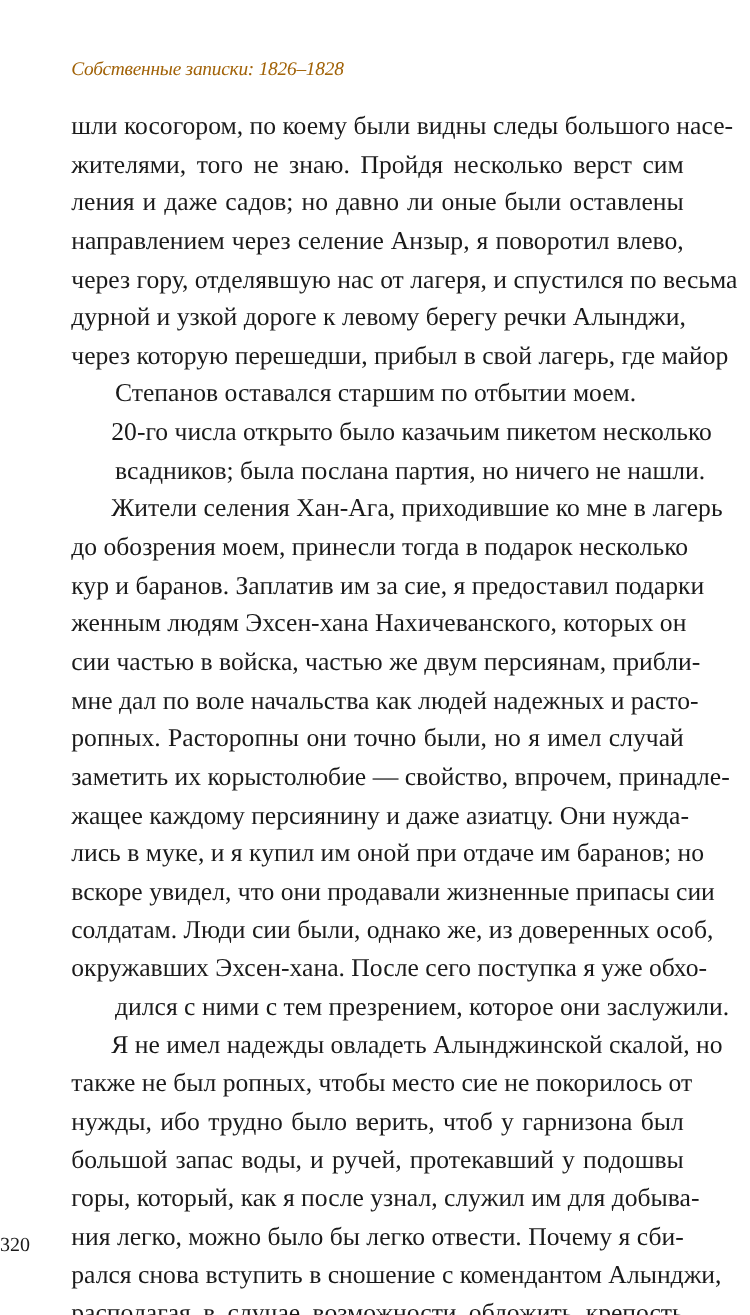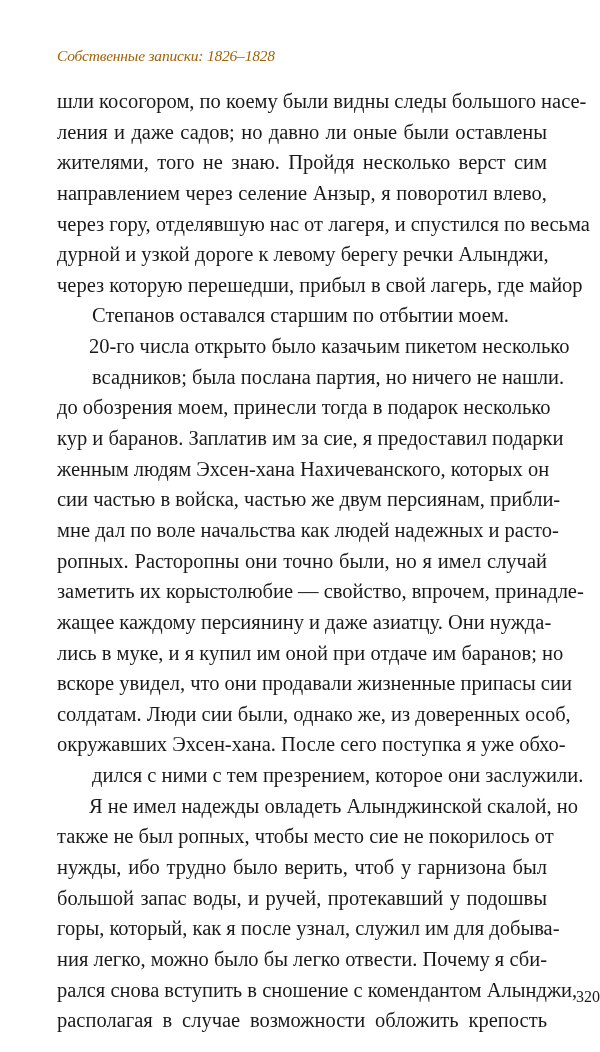--- a/index.html
+++ b/index.html
@@ -44,40 +44,41 @@
   }
   .line.last {
     text-align-last: left;
     margin-left: 35px;
   }
   .page-number {
     position: absolute;
     left: 0;
     width: 600px;
     top: 988px;
-    text-align: right;
+    text-align: left;
     font-size: 16px;
   }
 </style>
 </head>
 <body>
 
 <div class="running-head">Собственные записки: 1826–1828</div>
 
 <div class="body-text">
   <span class="line">шли косогором, по коему были видны следы большого насе-</span>
+  <span class="line">жителями, того не знаю. Пройдя несколько верст сим</span>
   <span class="line">ления и даже садов; но давно ли оные были оставлены</span>
-  <span class="line">жителями, того не знаю. Пройдя несколько верст сим</span>
   <span class="line">направлением через селение Анзыр, я поворотил влево,</span>
   <span class="line">через гору, отделявшую нас от лагеря, и спустился по весьма</span>
   <span class="line">дурной и узкой дороге к левому берегу речки Алынджи,</span>
   <span class="line">через которую перешедши, прибыл в свой лагерь, где майор</span>
   <span class="line last">Степанов оставался старшим по отбытии моем.</span>
   <span class="line indent">20-го числа открыто было казачьим пикетом несколько</span>
   <span class="line last">всадников; была послана партия, но ничего не нашли.</span>
+  <span class="line indent">Жители селения Хан-Ага, приходившие ко мне в лагерь</span>
   <span class="line">до обозрения моем, принесли тогда в подарок несколько</span>
   <span class="line">кур и баранов. Заплатив им за сие, я предоставил подарки</span>
   <span class="line">женным людям Эхсен-хана Нахичеванского, которых он</span>
   <span class="line">сии частью в войска, частью же двум персиянам, прибли-</span>
   <span class="line">мне дал по воле начальства как людей надежных и расто-</span>
   <span class="line">ропных. Расторопны они точно были, но я имел случай</span>
   <span class="line">заметить их корыстолюбие — свойство, впрочем, принадле-</span>
   <span class="line">жащее каждому персиянину и даже азиатцу. Они нужда-</span>
   <span class="line">лись в муке, и я купил им оной при отдаче им баранов; но</span>
   <span class="line">вскоре увидел, что они продавали жизненные припасы сии</span>

